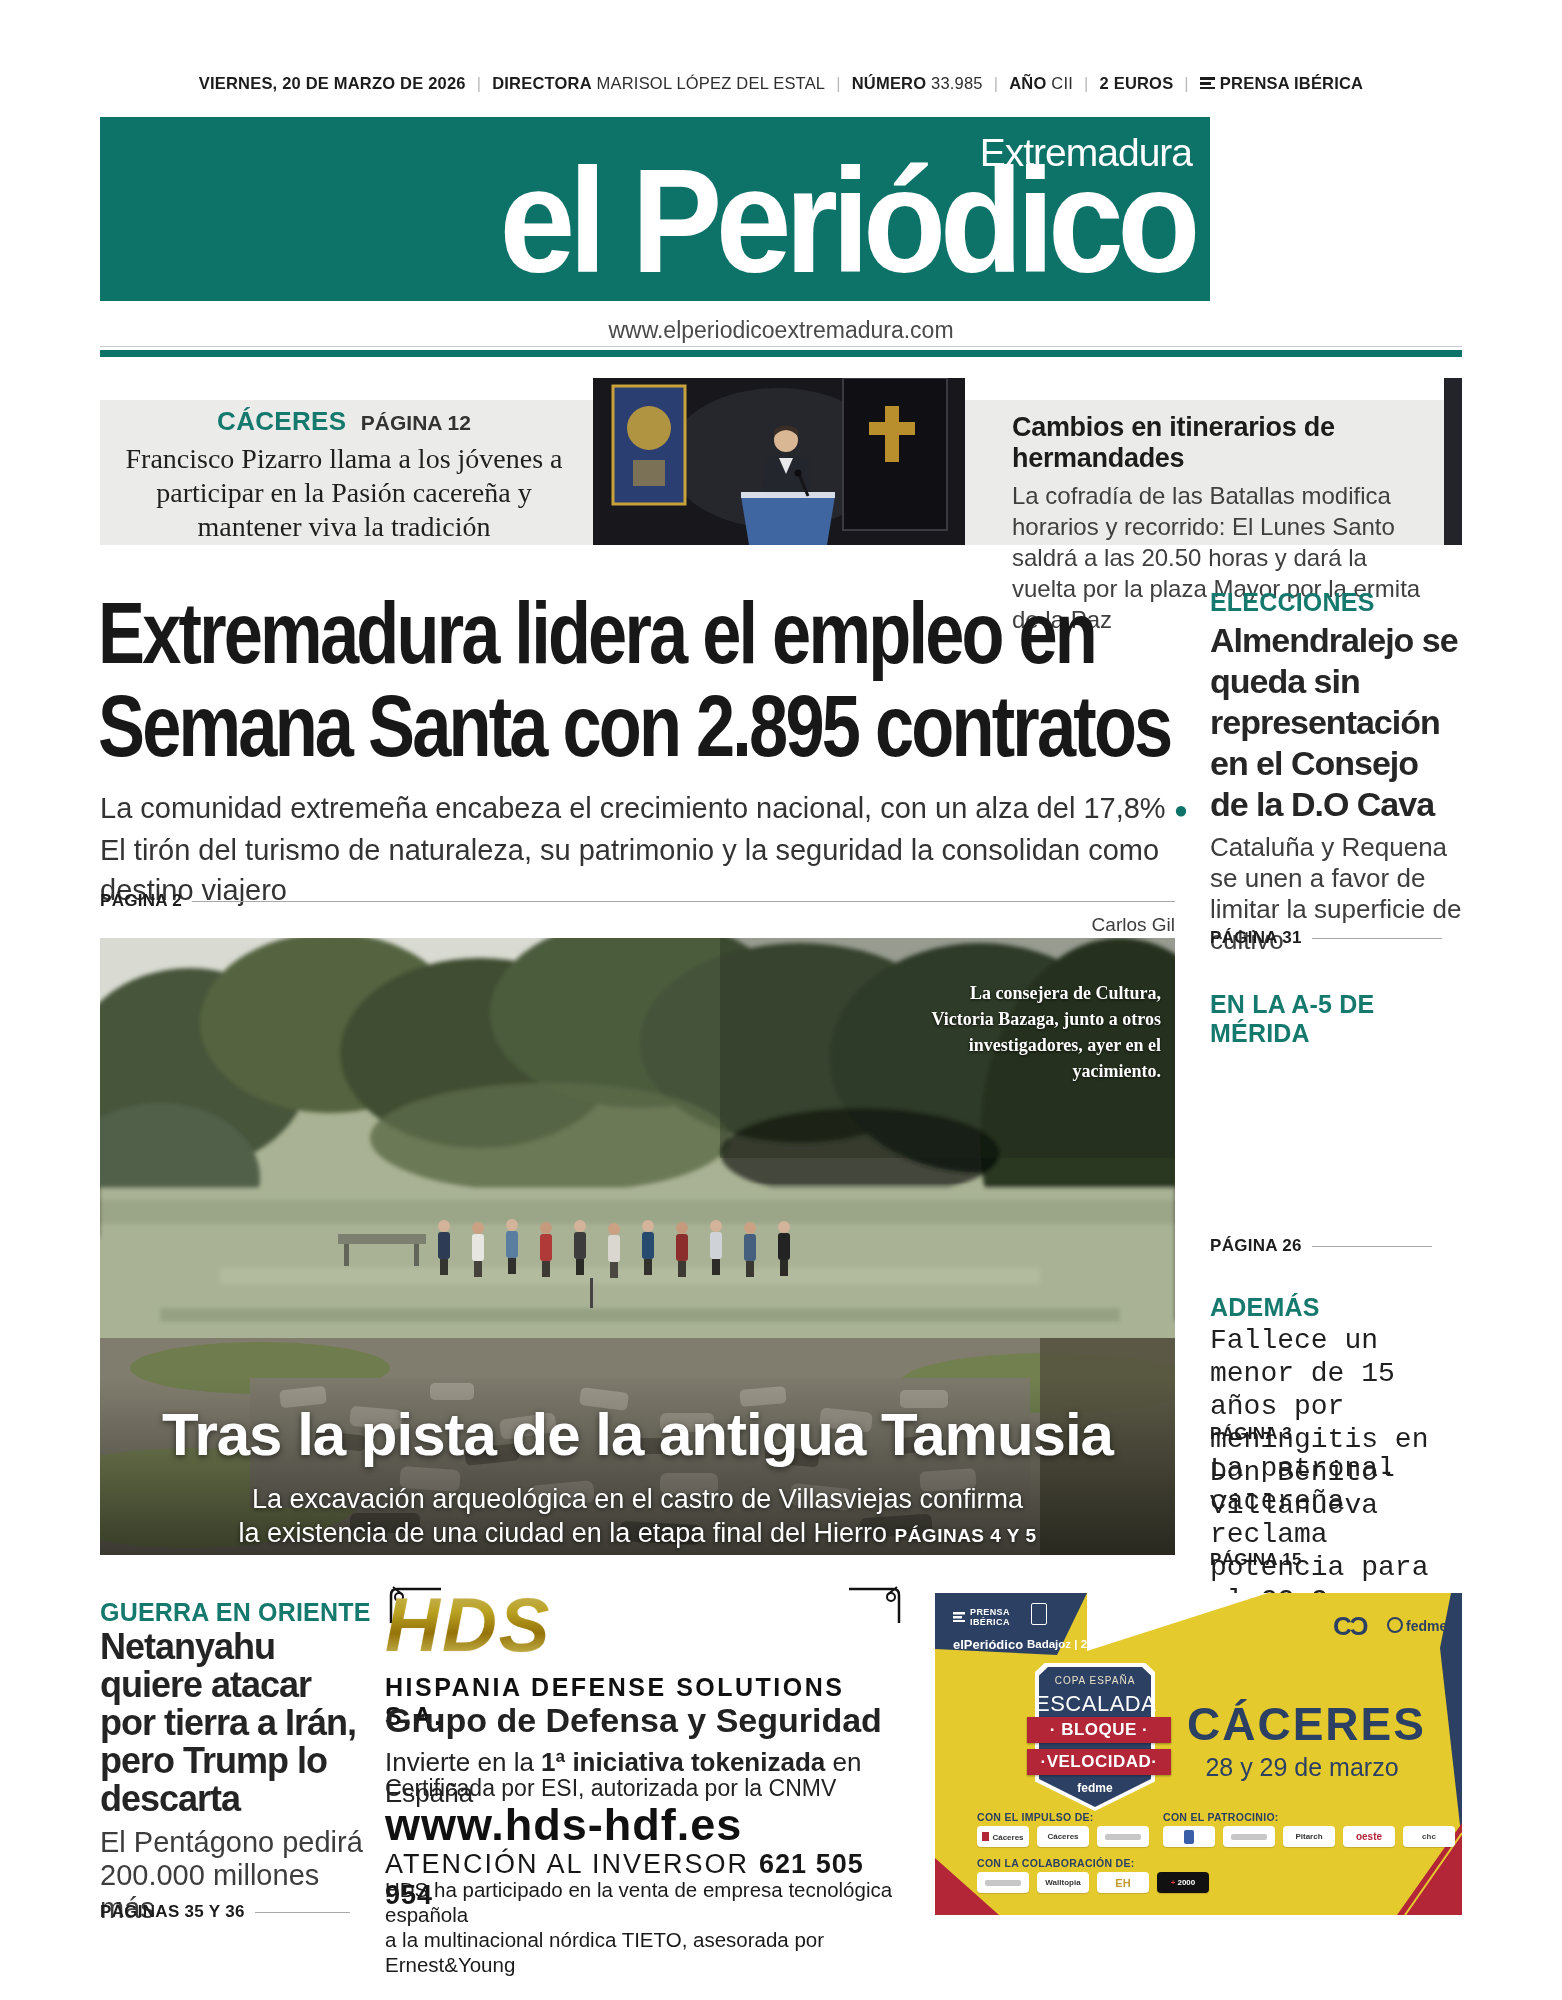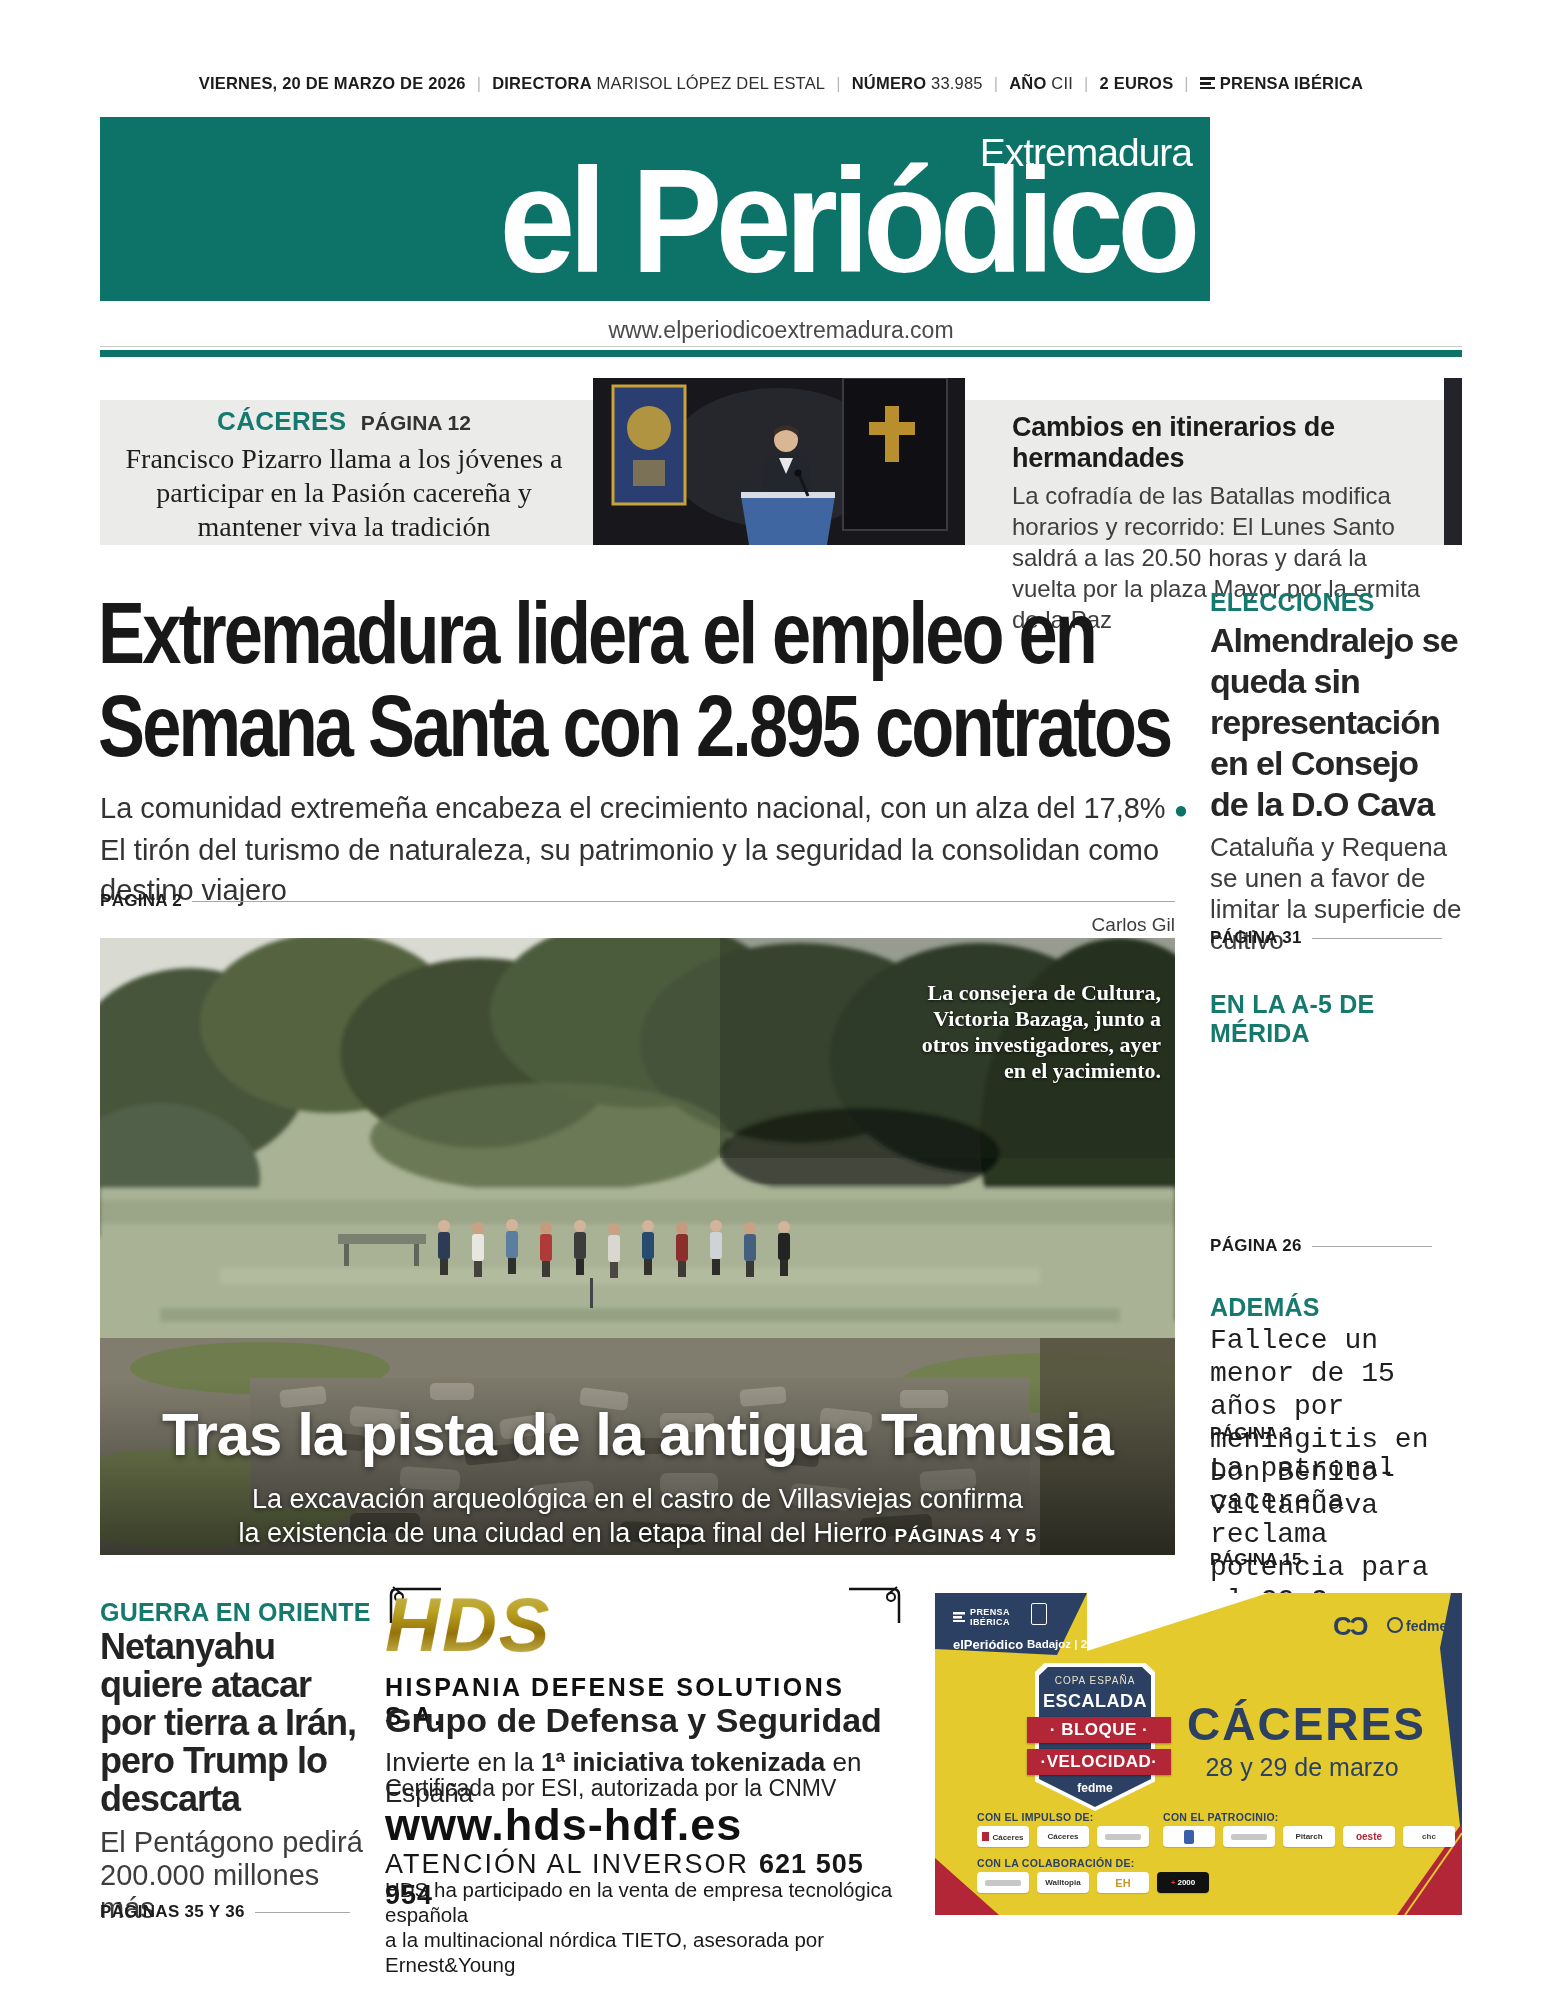--- a/index.html
+++ b/index.html
@@ -41,21 +41,21 @@
   .lead-hl{left:98px;top:586px;width:1370px;color:#181818;}
   .lead-hl .line{white-space:nowrap;font-weight:700;font-size:88px;line-height:93px;letter-spacing:-3.5px;transform:scaleX(.8);transform-origin:left center;}
   .lead-deck{left:100px;top:788px;width:1090px;font-size:29px;line-height:40px;color:#333;}
   .deck-bullet{color:#0d7268;font-size:24px;}
   .lead-page{left:100px;top:891px;font-size:17px;font-weight:700;color:#1c1c1c;letter-spacing:.3px;}
   .lead-page-rule{left:192px;top:901px;width:983px;height:1px;background:#a8a8a8;}
   .photo-credit{left:875px;top:914px;width:300px;text-align:right;font-size:19px;color:#3d3d3d;}
 
   
   .main-photo{left:100px;top:938px;width:1075px;height:617px;}
-  .photo-caption{position:absolute;right:14px;top:42px;width:248px;text-align:right;font-family:"Liberation Serif",serif;font-size:22px;line-height:26px;color:#fff;font-weight:700;text-shadow:0 1px 3px rgba(0,0,0,.8);}
+  .photo-caption{position:absolute;right:14px;top:42px;width:248px;text-align:right;font-family:"Liberation Serif",serif;font-size:18px;line-height:26px;color:#fff;font-weight:700;text-shadow:0 1px 3px rgba(0,0,0,.8);}
   .photo-title{position:absolute;left:0;top:462px;width:100%;text-align:center;color:#fff;font-weight:700;font-size:60px;letter-spacing:-1px;text-shadow:0 2px 6px rgba(0,0,0,.55);}
   .photo-sub{position:absolute;left:0;top:544px;width:100%;text-align:center;color:#fff;font-size:27px;line-height:34px;text-shadow:0 1px 4px rgba(0,0,0,.7);}
   .photo-sub .pages{font-size:19px;font-weight:700;letter-spacing:.5px;}
 
   
   .kicker{font-size:25px;font-weight:700;color:#15796e;letter-spacing:.2px;}
   .sb{left:1210px;width:252px;}
   .sb-hl{font-weight:700;font-size:34px;line-height:41px;letter-spacing:-1px;color:#262626;}
   .sb-sub{font-size:26px;line-height:31px;color:#3d3d3d;}
   .pagetag{font-size:17px;font-weight:700;color:#1c1c1c;letter-spacing:.3px;}
@@ -92,21 +92,21 @@
   .ev-emblem{position:absolute;left:96px;top:10px;width:14px;height:20px;border:1.5px solid #fff;border-radius:2px;}
   .ev-brand{position:absolute;left:18px;top:44px;color:#fff;font-weight:700;font-size:13px;}
   .ev-edition{position:absolute;left:92px;top:45px;color:#fff;font-weight:700;font-size:11.5px;}
   .ev-csd{position:absolute;left:398px;top:18px;color:#2c4063;font-weight:700;font-size:26px;letter-spacing:-2px;}
   .ev-fedme{position:absolute;left:452px;top:24px;color:#2c4063;font-weight:700;font-size:14px;}
   .ev-fedme .cir{display:inline-block;width:12px;height:12px;border:2px solid #2c4063;border-radius:50%;vertical-align:-2px;margin-right:3px;}
   .badge{position:absolute;left:100px;top:70px;width:120px;height:148px;}
   .badge-shield{position:absolute;left:0;top:0;width:100%;height:100%;background:#fff;clip-path:polygon(50% 100%,0 80%,0 6%,8% 0,92% 0,100% 6%,100% 80%);}
   .badge-shield-in{position:absolute;left:4px;top:4px;width:112px;height:140px;background:#2c4063;clip-path:polygon(50% 100%,0 80%,0 6%,8% 0,92% 0,100% 6%,100% 80%);}
   .badge-copa{position:absolute;left:0;top:12px;width:100%;text-align:center;color:#e9e2c8;font-size:10px;letter-spacing:1px;}
-  .badge-l1{position:absolute;left:0;top:28px;width:100%;text-align:center;color:#fff;font-weight:700;font-size:18px;letter-spacing:.5px;}
+  .badge-l1{position:absolute;left:0;top:28px;width:100%;text-align:center;color:#fff;font-weight:400;font-size:22px;letter-spacing:.5px;}
   .badge-band{position:absolute;left:-8px;width:136px;text-align:center;background:#b32638;color:#fff;font-weight:700;font-size:17px;letter-spacing:.5px;padding:3px 4px;box-shadow:0 1px 2px rgba(0,0,0,.35);}
   .badge-fedme{position:absolute;left:0;top:118px;width:100%;text-align:center;color:#fff;font-weight:700;font-size:12px;}
   .ev-city{position:absolute;left:252px;top:104px;width:230px;text-align:center;color:#2c4063;font-weight:700;font-size:46px;letter-spacing:2px;}
   .ev-dates{position:absolute;left:252px;top:160px;width:230px;text-align:center;color:#2c4063;font-size:25px;}
   .sp-label{position:absolute;color:#2c4063;font-weight:700;font-size:10.5px;letter-spacing:.3px;}
   .chips{position:absolute;display:flex;gap:8px;}
   .chip{width:52px;height:21px;background:#fff;border-radius:4px;display:flex;align-items:center;justify-content:center;font-size:8px;font-weight:700;color:#333;box-shadow:0 1px 1px rgba(0,0,0,.15);}
   .chip span:empty{display:block;width:68%;height:6px;background:#c7c7c7;border-radius:2px;}
   .chip.red-dot span:not(:empty)::before{content:"";display:inline-block;width:7px;height:9px;background:#b32638;margin-right:3px;vertical-align:-1px;}
   .chip.blue span:empty{background:#3b5ea8;width:10px;height:14px;}

